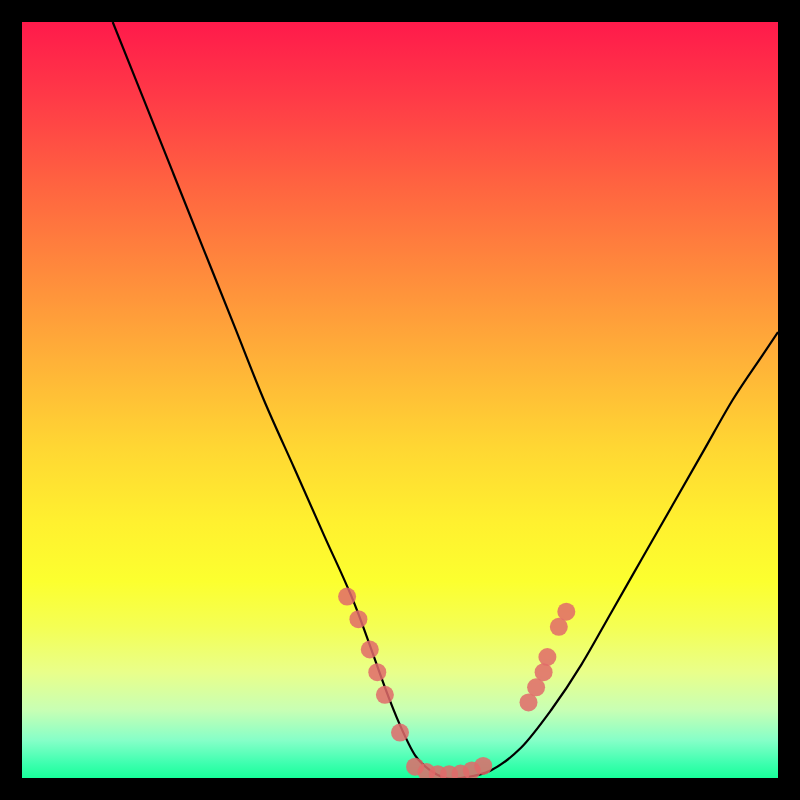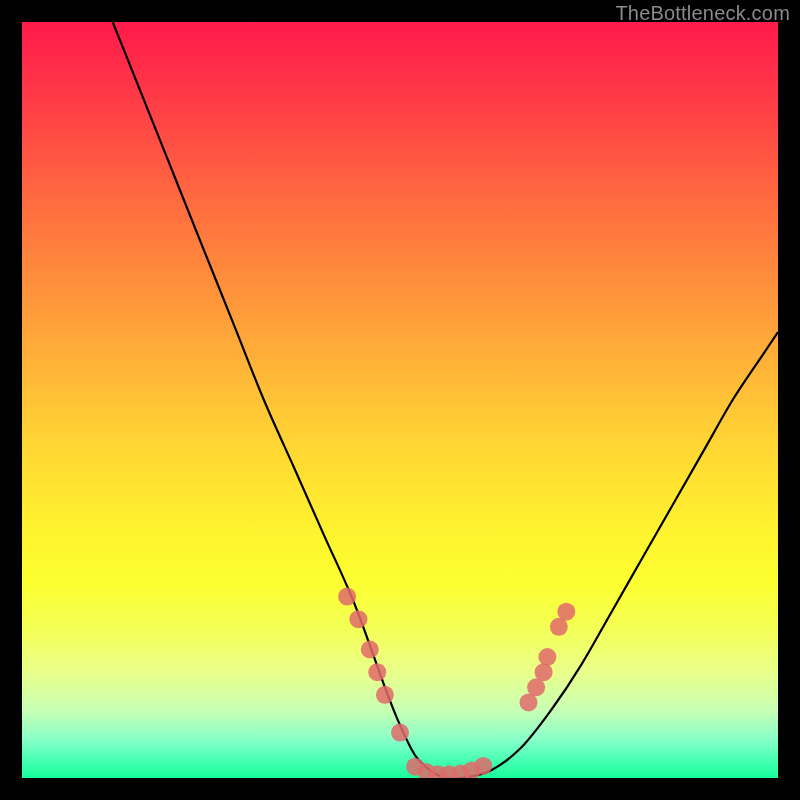--- a/index.html
+++ b/index.html
@@ -93,14 +93,13 @@
       <g id="markers-right">
           <circle cx="506.5" cy="680.4" r="9" fill="#e06a6a" fill-opacity="0.85"></circle>
           <circle cx="514.1" cy="665.3" r="9" fill="#e06a6a" fill-opacity="0.85"></circle>
           <circle cx="521.6" cy="650.2" r="9" fill="#e06a6a" fill-opacity="0.85"></circle>
           <circle cx="525.4" cy="635.0" r="9" fill="#e06a6a" fill-opacity="0.85"></circle>
           <circle cx="536.8" cy="604.8" r="9" fill="#e06a6a" fill-opacity="0.85"></circle>
           <circle cx="544.3" cy="589.7" r="9" fill="#e06a6a" fill-opacity="0.85"></circle>
         </g>
     </svg>
   </div>
-  <div class="watermark">TheBottleneck.com</div>
 </div>
 
 </body></html>

